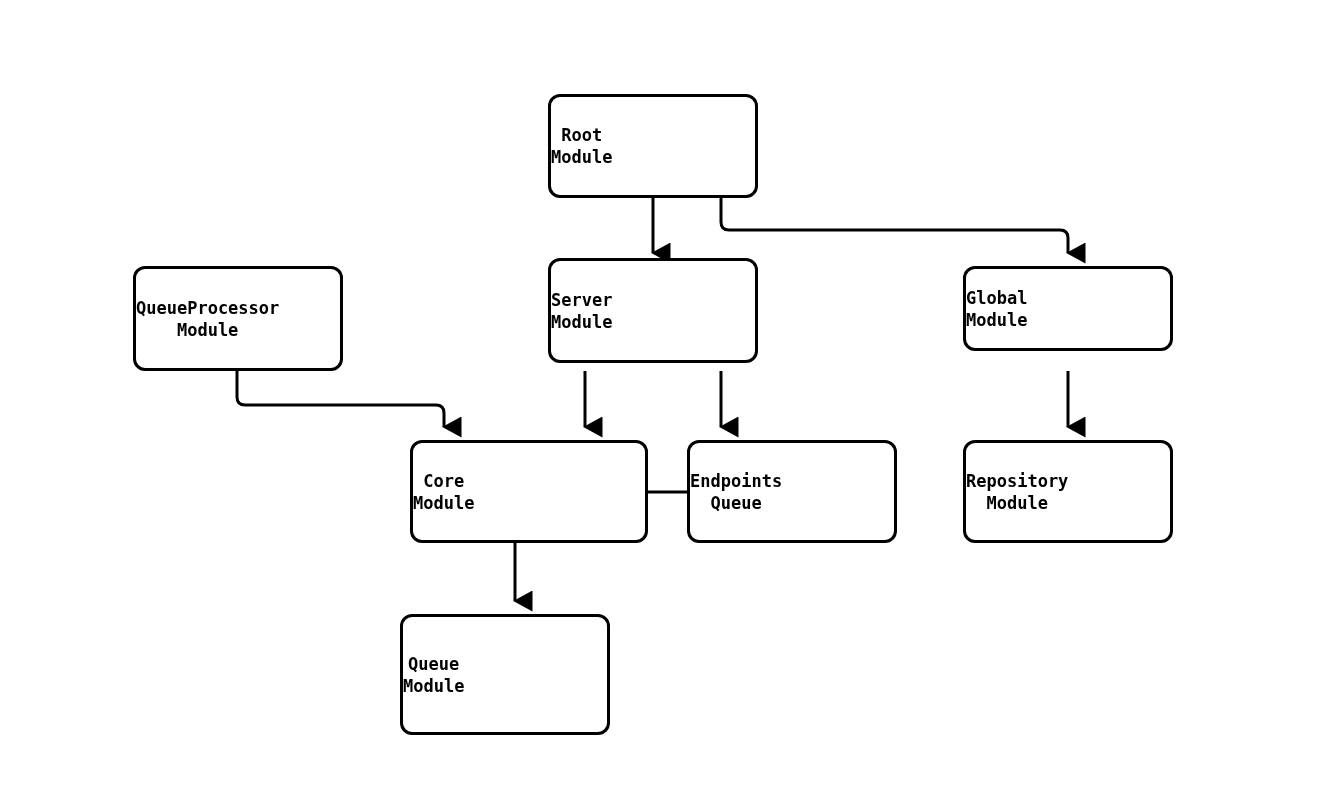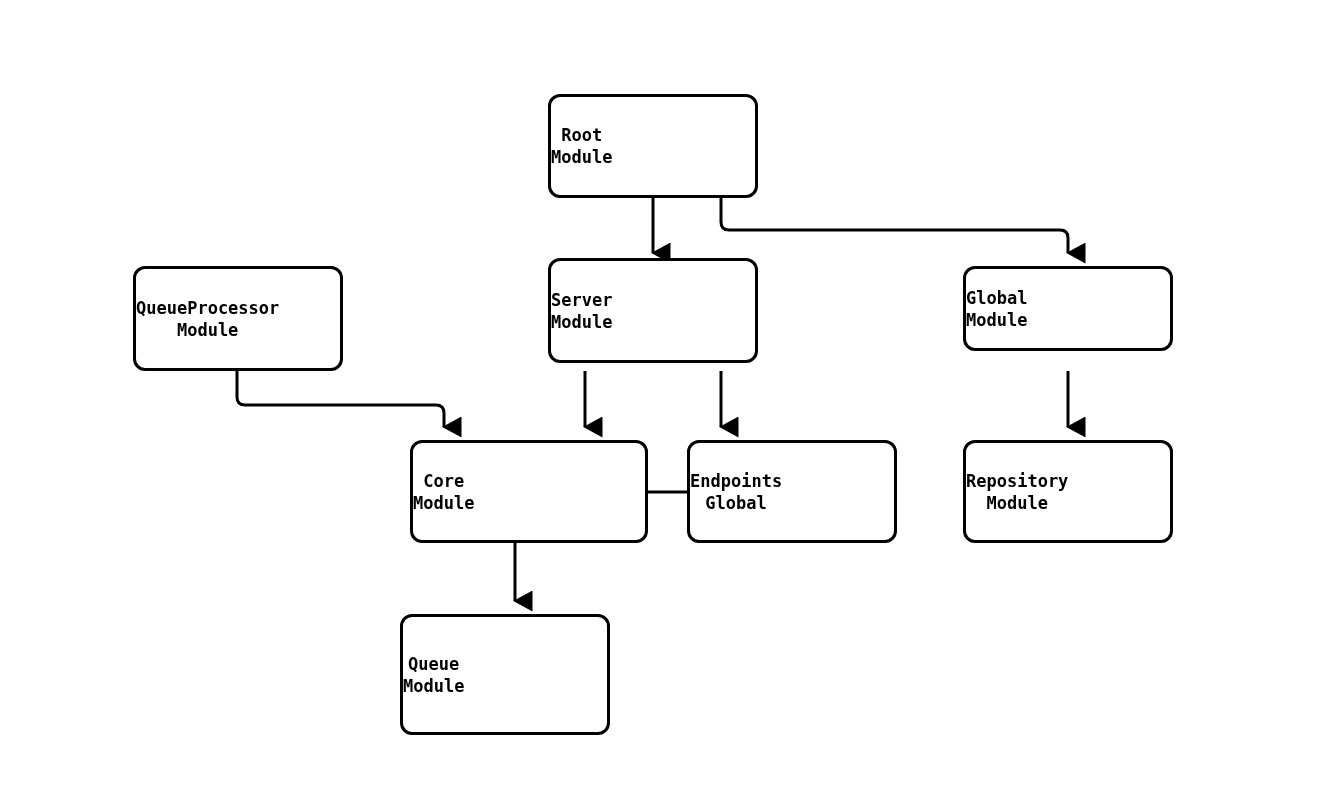--- a/index.html
+++ b/index.html
@@ -92,21 +92,21 @@
 Module</div>
   </div>
 
   <div class="node" style="left: 410px; top: 440px; width: 238px; height: 103px;">
     <div class="node-label">Core
 Module</div>
   </div>
 
   <div class="node" style="left: 687px; top: 440px; width: 210px; height: 103px;">
     <div class="node-label">Endpoints
-Global</div>
+Queue</div>
   </div>
 
   <div class="node" style="left: 963px; top: 440px; width: 210px; height: 103px;">
     <div class="node-label">Repository
 Module</div>
   </div>
 
   <div class="node" style="left: 400px; top: 614px; width: 210px; height: 121px;">
     <div class="node-label">Queue
 Module</div>

